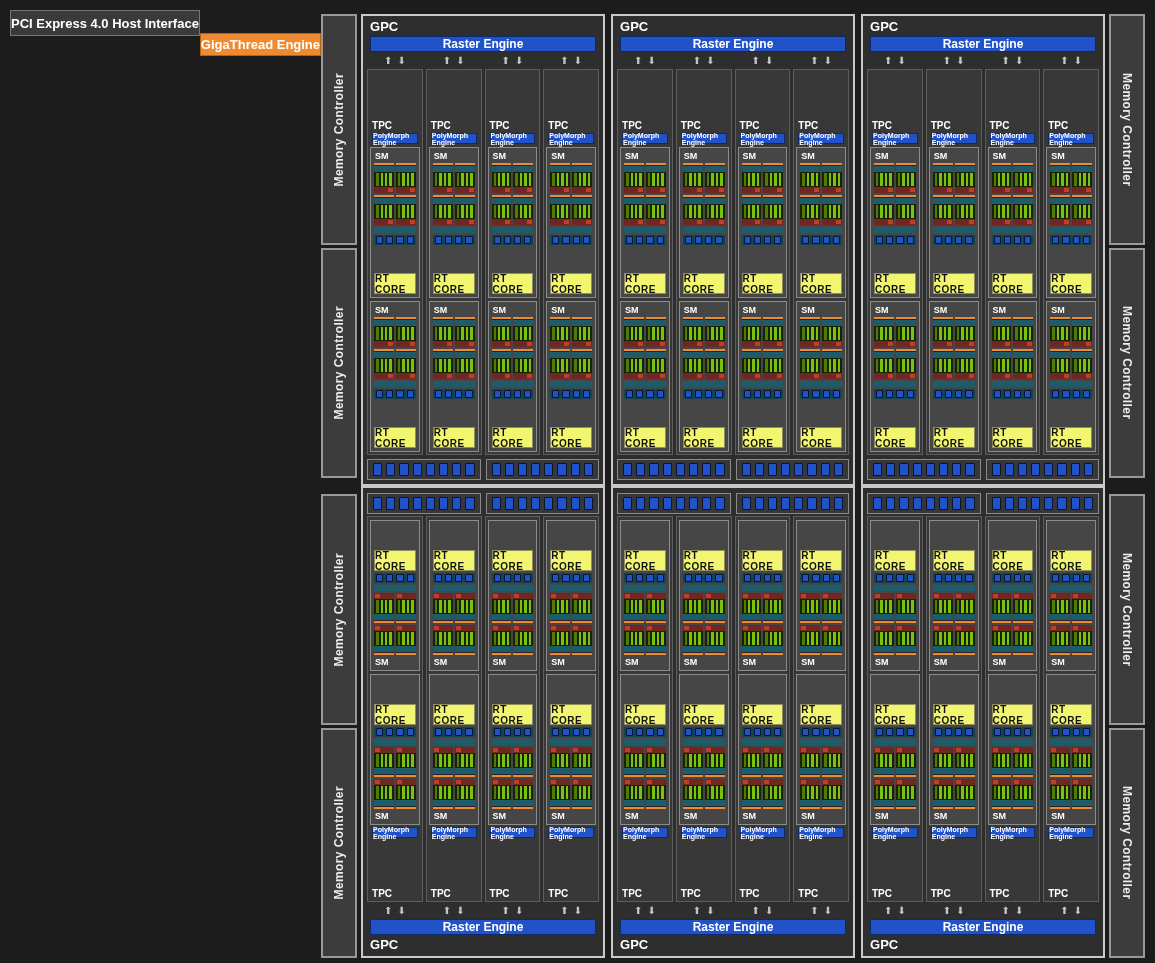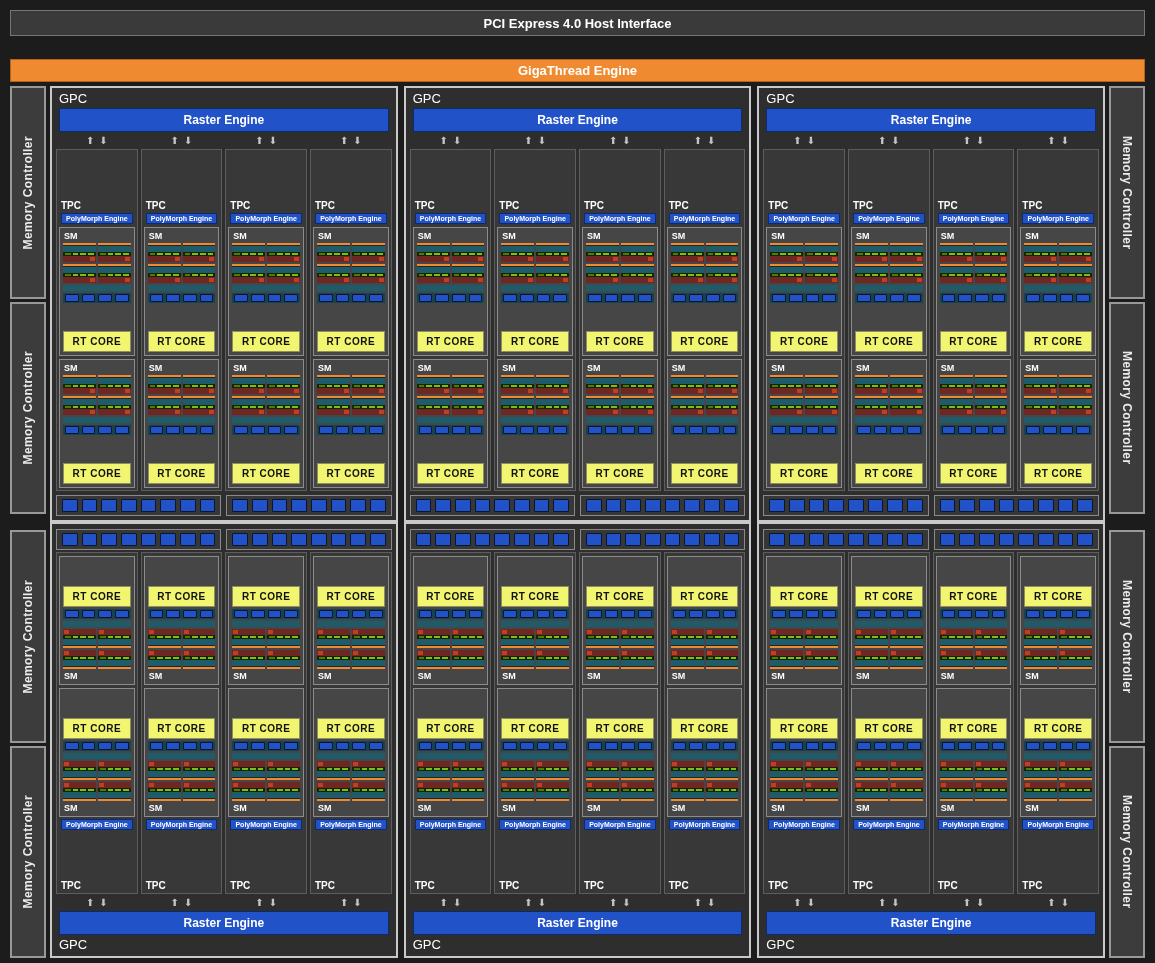--- a/index.html
+++ b/index.html
@@ -1,19 +1,19 @@
 <!DOCTYPE html>
 <html style="--background: #1c1c1c; --bar_gray: #3a3a3a; --border_light: #c9c9c9; --gpc_bg: #2e2e2e; --tpc_bg: #383838; --sm_bg: #464646; --accent_orange: #f08a30; --engine_blue: #2152c8; --l2_blue: #6fb3e0; --rtcore_yellow: #f2f56f; --core_green_bright: #79c20d; --core_green_dark: #4d7e03; --core_bg_dark: #1a2206; --scheduler_teal: #1e5b6b; --texture_strip_teal: #17424f; --register_maroon: #6e2722; --register_red: #c13e25; --arrow_gray: #c4c4c4;"><head>
 <meta charset="utf-8">
 <style>
   html,body{margin:0;padding:0;background:var(--background,#1c1c1c);}
   body{width:1155px;height:963px;overflow:hidden;font-family:"Liberation Sans","DejaVu Sans",sans-serif;}
   *{box-sizing:border-box;min-width:0;min-height:0;}
 
-  .chip{width:1155px;height:963px;padding:10px 10px 5px 10px;display:flex;flex-direction:column;background:var(--background,#1c1c1c);}
+  .chip{width:1155px;height:963px;padding:10px 10px 5px 10px;display:flex;flex-direction:row;background:var(--background,#1c1c1c);}
 
   .topbar{height:26px;background:var(--bar_gray,#3a3a3a);border:1px solid #757575;
     display:flex;align-items:center;justify-content:center;color:#fff;font-weight:bold;font-size:13px;}
   .giga{height:23px;margin-top:23px;background:var(--accent_orange,#f08a30);border:1px solid #b56312;
     display:flex;align-items:center;justify-content:center;color:#fff;font-weight:bold;font-size:13px;}
 
   .main{flex:1;margin-top:4px;display:flex;gap:4px;}
   .mc-col{width:36px;display:flex;flex-direction:column;}
   .mc-box{flex:1;background:#3c3c3c;border:2px solid #989898;margin-top:3px;
     display:flex;align-items:center;justify-content:center;}
@@ -24,22 +24,22 @@
   .mc-col.right .mc-box span{writing-mode:vertical-rl;}
 
   .center{flex:1;display:flex;flex-direction:column;}
   .gpc-row{flex:1;display:flex;gap:6px;}
   .l2{height:62px;margin:5px 0;background:var(--l2_blue,#6fb3e0);border:1px solid #2b5a7d;
     display:flex;align-items:center;justify-content:center;color:#fff;font-weight:bold;font-size:14px;}
 
   .gpc{flex:1;background:var(--gpc_bg,#2e2e2e);border:2px solid var(--border_light,#c9c9c9);
     padding:3px 4px 4px 4px;display:flex;flex-direction:column;gap:2px;}
   .gpc-label{height:15px;display:flex;align-items:center;padding-left:3px;
-    color:#fff;font-weight:normal;font-size:13px;text-align:center;}
-  .raster{height:24px;margin:0 3px;background:var(--engine_blue,#2152c8);border:1px solid #0d2a6b;
+    color:#fff;font-weight:bold;font-size:13px;text-align:center;}
+  .raster{height:16px;margin:0 3px;background:var(--engine_blue,#2152c8);border:1px solid #0d2a6b;
     display:flex;align-items:center;justify-content:center;color:#fff;font-weight:bold;font-size:12px;}
   .arrows{height:13px;display:flex;gap:3px;}
   .arrow-cell{flex:1;display:flex;align-items:center;justify-content:center;gap:5px;}
   .arrow{color:var(--arrow_gray,#c4c4c4);font-size:10px;line-height:1;font-family:"DejaVu Sans",sans-serif;}
 
   .tpcs{flex:1;display:flex;gap:3px;}
   .tpc{flex:1;background:var(--tpc_bg,#383838);border:1px solid #5d5d5d;
     padding:2px;display:flex;flex-direction:column;gap:2px;}
   .tpc-label{height:11px;display:flex;align-items:center;padding-left:2px;
     color:#fff;font-weight:bold;font-size:10px;margin-top:48px;}

